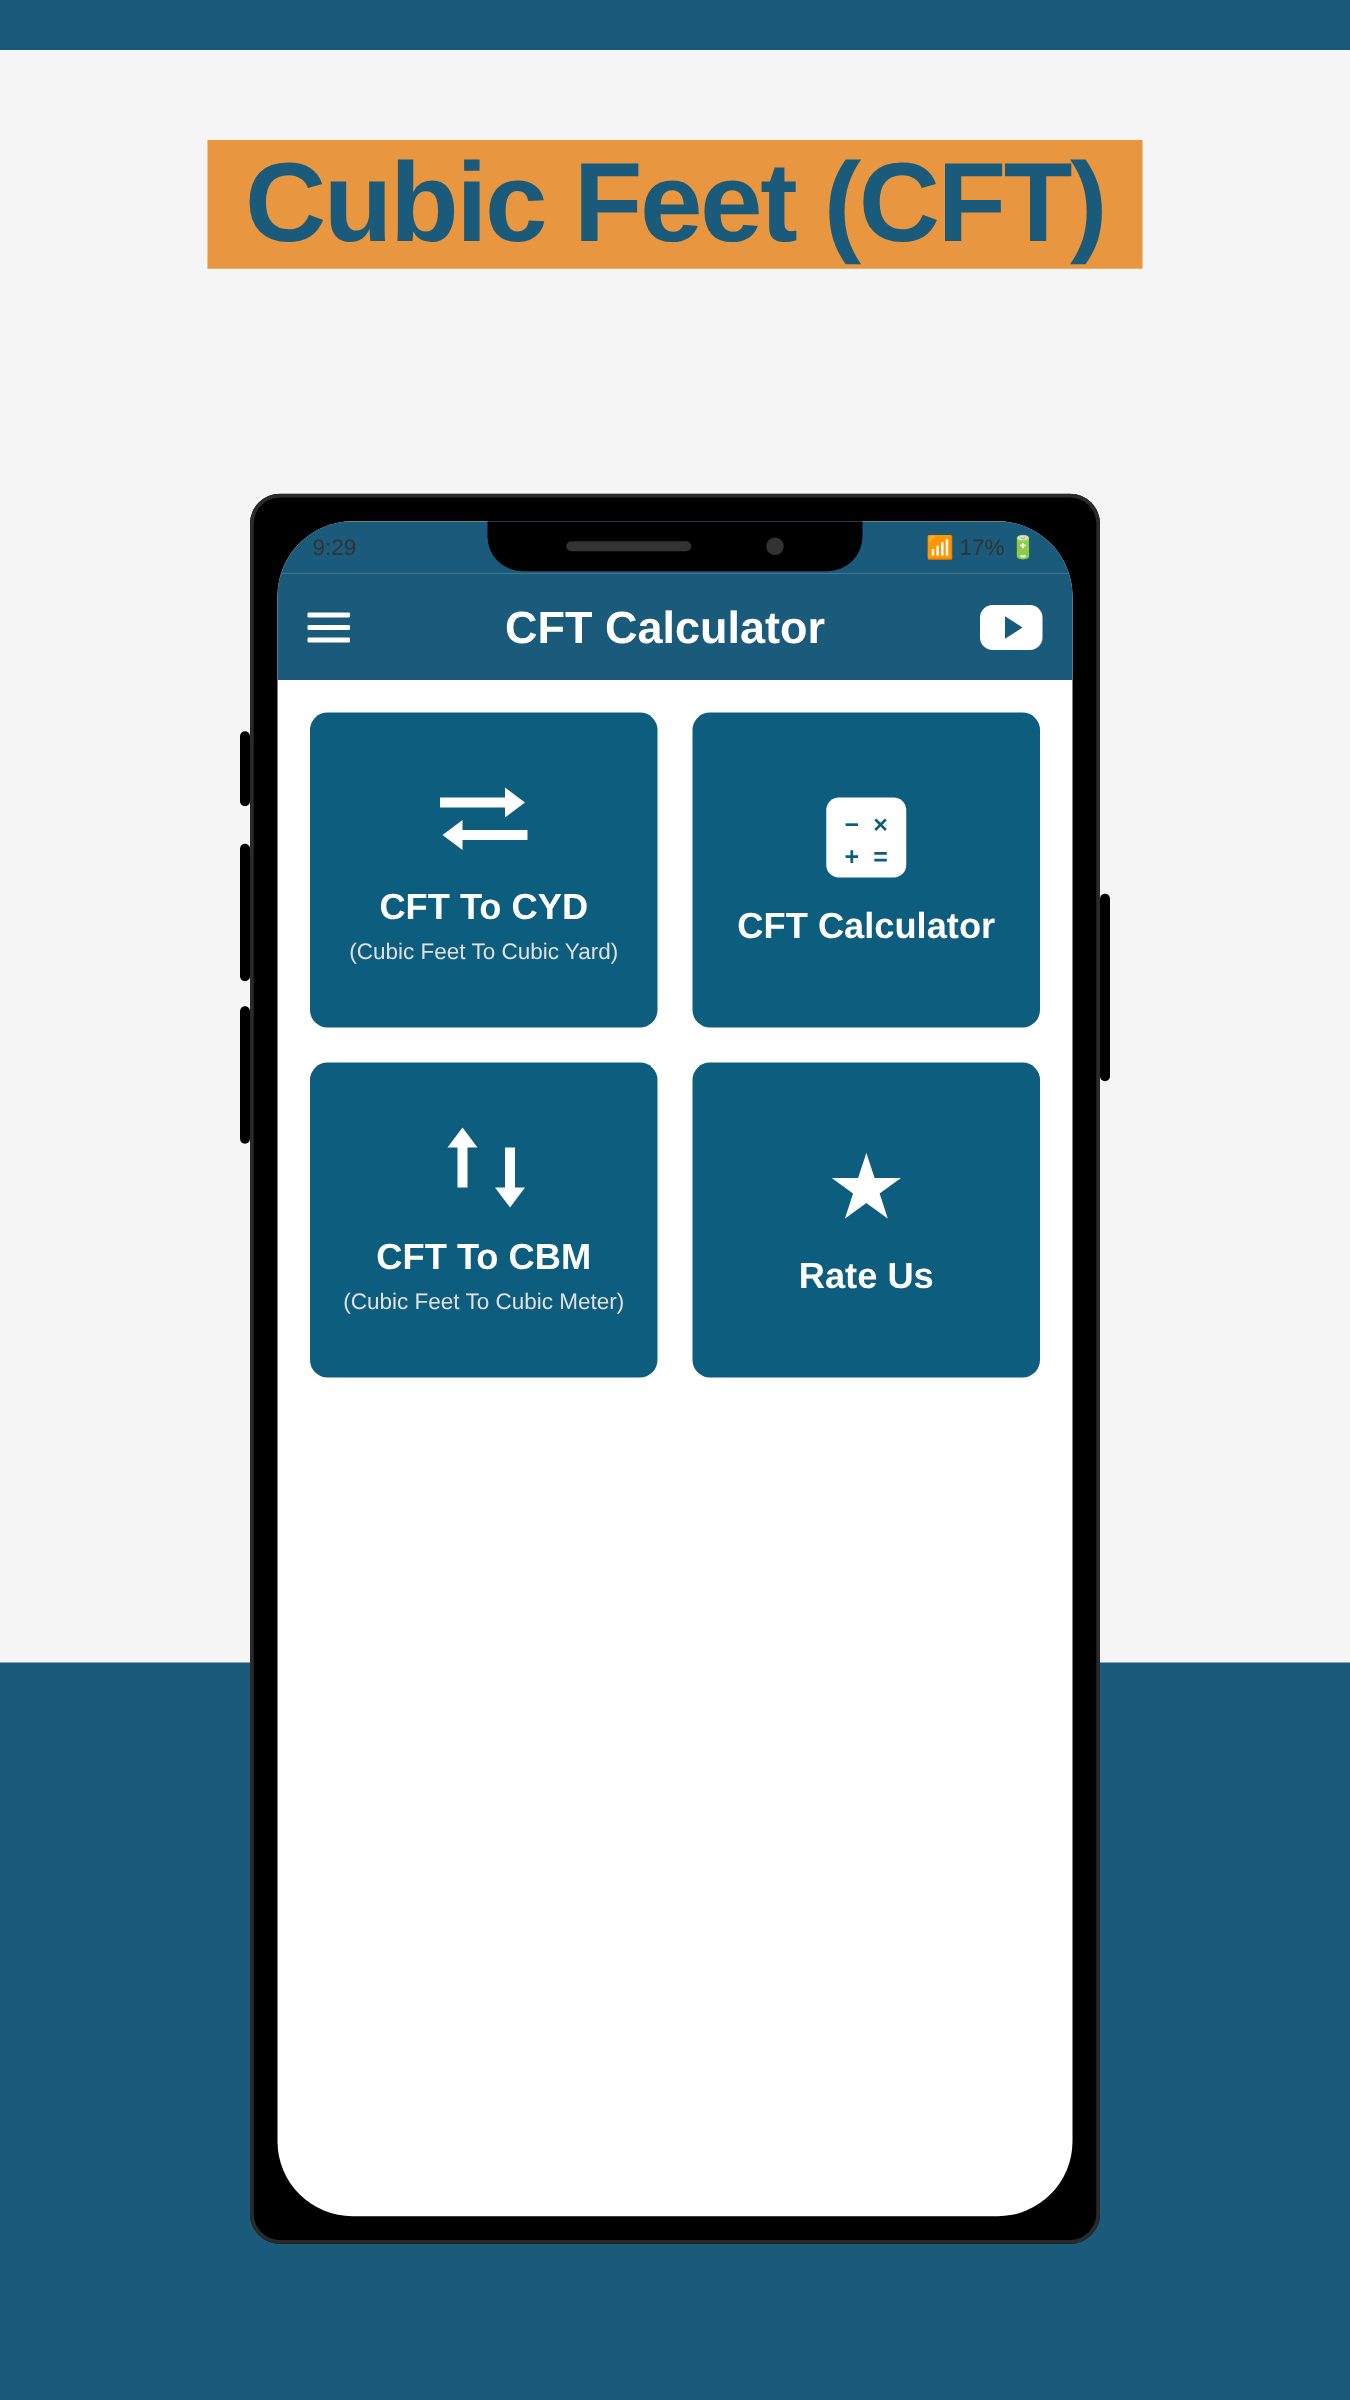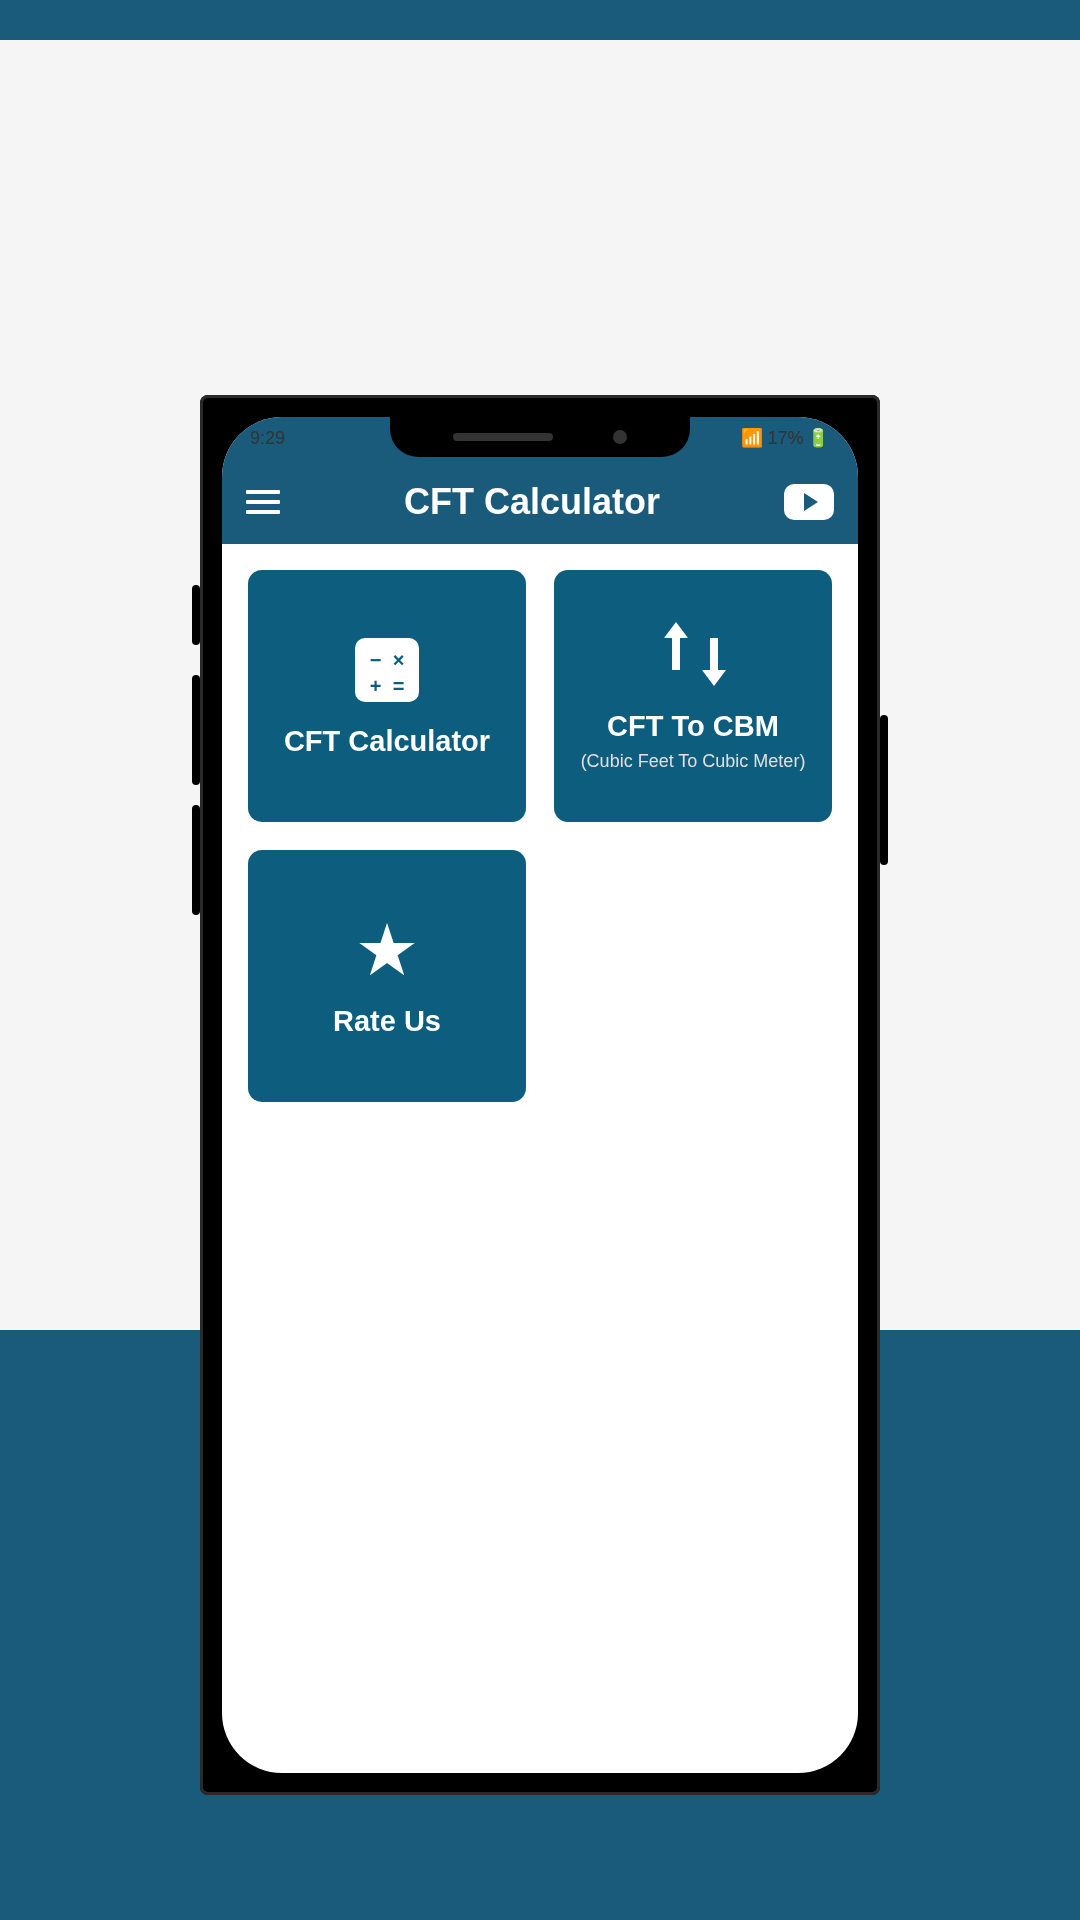--- a/index.html
+++ b/index.html
@@ -55,21 +55,21 @@
     position: absolute;
     left: 50%;
     top: 395px;
     transform: translateX(-50%);
     z-index: 2;
   }
   .phone {
     width: 680px;
     height: 1400px;
     background: #000;
-    border-radius: 8px;
+    border-radius: 24px;
     padding: 22px;
     position: relative;
     box-shadow: 0 0 0 3px #2a2a2a inset;
   }
   .phone-btn {
     position: absolute;
     background: #000;
     border-radius: 4px;
   }
   .phone-btn.left1 { left: -8px; top: 190px; width: 8px; height: 60px; }
@@ -226,20 +226,23 @@
   .icon-cycle .rv { position:absolute; right:8px; top:8px; width:9px; height:38px; background:#fff;}
   
   .icon-star { color:#fff; font-size:72px; line-height:1;}
 </style>
 </head>
 <body>
 
 <div class="top-bar"></div>
 
 <div class="headline">
+  <div class="headline-line2-wrap">
+    <div class="headline-line2">Cubic Feet (CFT)</div>
+  </div>
 </div>
 
 <div class="bg-bottom"></div>
 
 <div class="phone-wrap">
   <div class="phone">
     <div class="phone-btn left1"></div>
     <div class="phone-btn left2"></div>
     <div class="phone-btn left3"></div>
     <div class="phone-btn right1"></div>
@@ -261,20 +264,30 @@
           <span></span>
             <span></span>
             <span></span>
         </div>
         <div class="app-title">CFT Calculator</div>
         <div class="youtube-icon"></div>
       </div>
       <div class="grid">
         <div class="tile">
           <div class="tile-icon">
+            <div class="icon-swap-h">
+                <div class="arr1"></div>
+                <div class="arr2"></div>
+              </div>
+          </div>
+          <div class="tile-title">CFT To CYD</div>
+          <div class="tile-subtitle">(Cubic Feet To Cubic Yard)</div>
+        </div>
+        <div class="tile">
+          <div class="tile-icon">
             <div class="icon-calc">
                 <span>−</span>
                 <span>×</span>
                 <span>+</span>
                 <span>=</span>
               </div>
           </div>
           <div class="tile-title">CFT Calculator</div>
         </div>
         <div class="tile">

